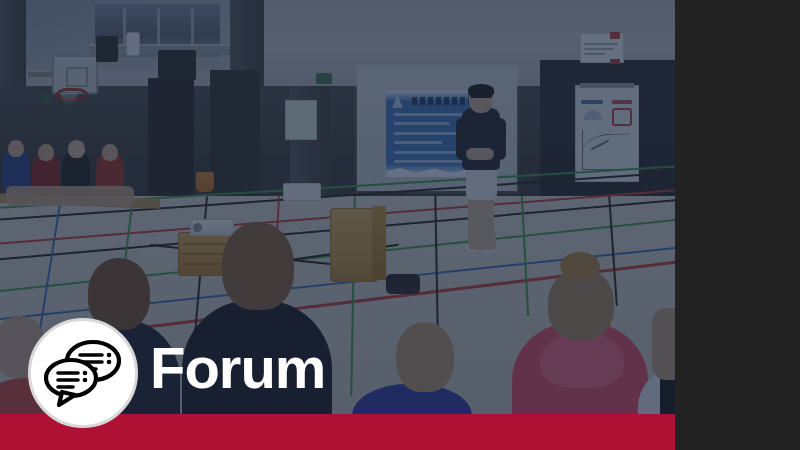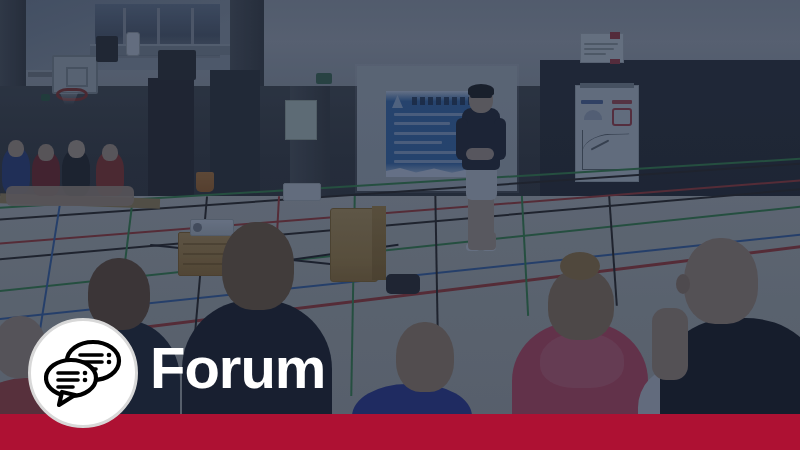--- a/index.html
+++ b/index.html
@@ -1,17 +1,17 @@
 <!DOCTYPE html>
 <html><head>
 <meta charset="utf-8">
 <style>
   html,body{margin:0;padding:0;background:#222;}
   .stage{
-    position:relative;width:800px;height:450px;overflow:hidden;
+    position:relative;width:675px;height:450px;overflow:hidden;
     font-family:"Liberation Sans", sans-serif;
     background:#6f7d86;
   }
 
   
   .photo{position:absolute;inset:0;overflow:hidden;}
 
   
   .wall-upper{position:absolute;left:0;top:0;width:100%;height:110px;
     background:linear-gradient(180deg,#b9bcbc 0%,#c6c8c6 38%,#aeb2b1 100%);}

